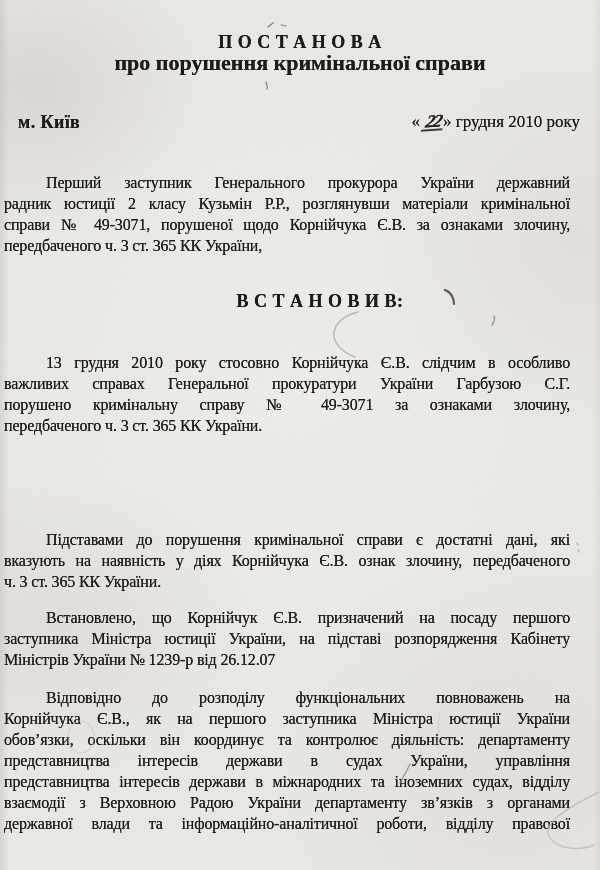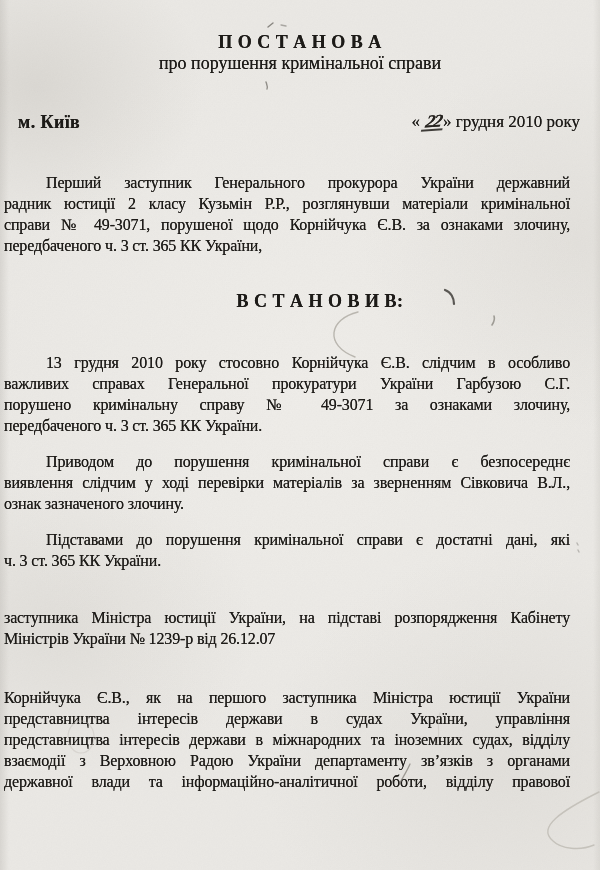--- a/index.html
+++ b/index.html
@@ -19,21 +19,21 @@
       #eae8e4;
     font-family:"Liberation Serif","DejaVu Serif",serif;
     color:#1d1b18;
   }
   .noise{position:absolute;inset:0;width:100%;height:100%;pointer-events:none;opacity:.55;}
   .marks{position:absolute;inset:0;width:100%;height:100%;pointer-events:none;}
   .abs{position:absolute;left:18px;width:566px;text-align:center;}
   .centered{left:0;width:600px;text-align:center;}
   .doc-title{top:30px;line-height:24px;font-size:18px;font-weight:bold;letter-spacing:.5px;
     text-shadow:0 0 .6px rgba(20,18,15,.9);}
-  .doc-subtitle{top:51px;line-height:24px;font-size:18px;font-weight:normal;
+  .doc-subtitle{top:51px;line-height:24px;font-size:22px;font-weight:bold;
     text-shadow:0 0 .6px rgba(20,18,15,.9);}
   .meta{top:110px;line-height:24px;font-size:18px;display:flex;justify-content:space-between;}
   .place{font-weight:bold;letter-spacing:.4px;text-shadow:0 0 .5px rgba(20,18,15,.85);}
   .dateline{font-size:17px;padding-right:4px;text-shadow:0 0 .5px rgba(20,18,15,.8);}
   .hw-day{
     display:inline-block;font-style:italic;font-weight:bold;font-size:18px;
     letter-spacing:-1.5px;transform:skewX(-16deg) rotate(-4deg);transform-origin:50% 100%;
     border-bottom:2px solid rgba(32,29,26,.85);
     line-height:15px;padding:0 3px;margin:0 1px;color:#26231f;
   }
@@ -82,38 +82,37 @@
 
   <div class="abs centered sec-heading">В С Т А Н О В И В:</div>
 
   <div class="para p2">
     <div class="ln ind">13 грудня 2010 року стосовно Корнійчука Є.В. слідчим в особливо</div>
     <div class="ln">важливих справах Генеральної прокуратури України Гарбузою С.Г.</div>
     <div class="ln">порушено кримінальну справу № 49-3071 за ознаками злочину,</div>
     <div class="ln end">передбаченого ч. 3 ст. 365 КК України.</div>
   </div>
 
-  <div class="para p3">
-    <div class="ln ind">Приводом до порушення кримінальної справи є безпосереднє</div>
-    <div class="ln">виявлення слідчим у ході перевірки матеріалів за зверненням Сівковича В.Л.,</div>
-    <div class="ln end">ознак зазначеного злочину.</div>
-  </div>
 
   <div class="para p4">
     <div class="ln ind">Підставами до порушення кримінальної справи є достатні дані, які</div>
+    <div class="ln">вказують на наявність у діях Корнійчука Є.В. ознак злочину, передбаченого</div>
     <div class="ln end">ч. 3 ст. 365 КК України.</div>
   </div>
 
   <div class="para p5">
+    <div class="ln ind">Встановлено, що Корнійчук Є.В. призначений на посаду першого</div>
     <div class="ln">заступника Міністра юстиції України, на підставі розпорядження Кабінету</div>
     <div class="ln end">Міністрів України  № 1239-р від 26.12.07</div>
   </div>
 
   <div class="para p6">
+    <div class="ln ind">Відповідно до  розподілу функціональних повноважень на</div>
     <div class="ln">Корнійчука Є.В., як на першого заступника Міністра юстиції України</div>
+    <div class="ln">обов’язки, оскільки він координує та контролює діяльність: департаменту</div>
     <div class="ln">представництва інтересів держави в судах України, управління</div>
     <div class="ln">представництва інтересів держави в міжнародних та іноземних судах, відділу</div>
     <div class="ln">взаємодії з Верховною Радою України департаменту зв’язків з органами</div>
     <div class="ln">державної влади та інформаційно-аналітичної роботи, відділу правової</div>
   </div>
 
   <svg class="marks" viewBox="0 0 600 870" xmlns="http://www.w3.org/2000/svg">
     <g fill="none" stroke-linecap="round">
       <path d="M268,27 l5,-4" stroke="#55514b" stroke-width="1.4" opacity=".65"></path>
       <path d="M281,25 l5,1" stroke="#6a665f" stroke-width="1.3" opacity=".5"></path>

